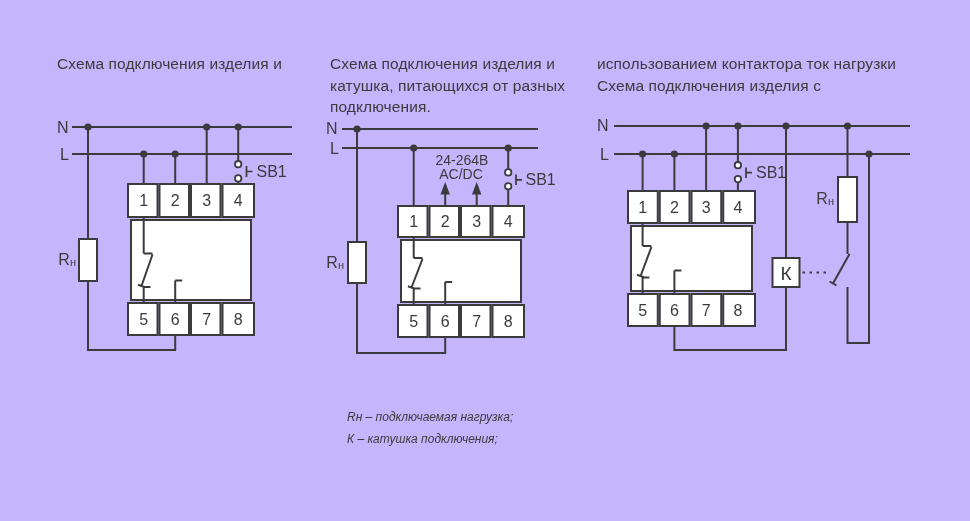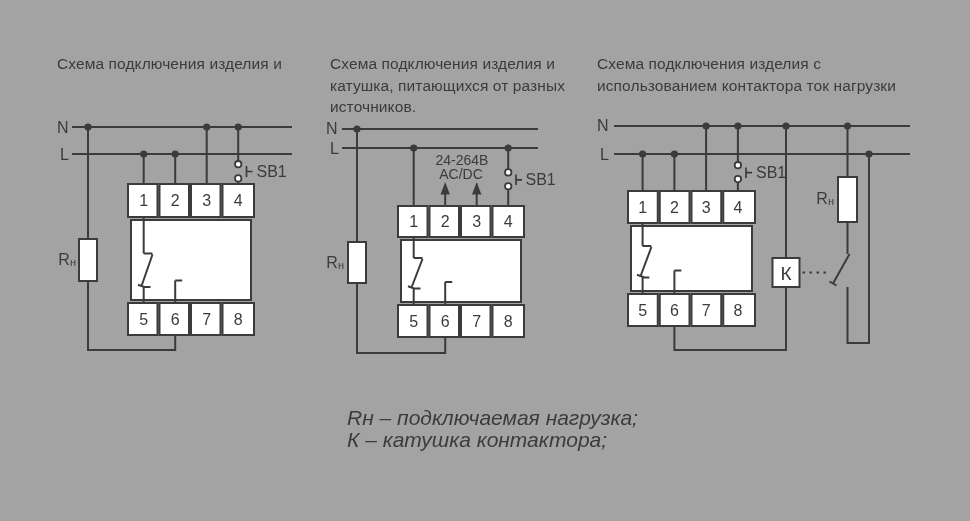--- a/index.html
+++ b/index.html
@@ -1,19 +1,19 @@
 <!DOCTYPE html>
 <html><head>
 <meta charset="utf-8">
 <style>
   html,body{margin:0;padding:0;background:#ffffff;}
-  .sheet{position:relative;width:970px;height:521px;background:#a3a3a3;overflow:hidden;
+  .sheet{position:relative;width:970px;height:521px;background:#c4b5fd;overflow:hidden;
          font-family:"Liberation Sans",sans-serif;color:#3b3b3d;}
   .title{position:absolute;font-size:15.5px;line-height:21.5px;letter-spacing:.1px;white-space:nowrap;}
-  .legend{position:absolute;left:347px;top:407px;font-style:italic;font-size:21px;line-height:21.8px;white-space:nowrap;}
+  .legend{position:absolute;left:347px;top:407px;font-style:italic;font-size:12px;line-height:21.8px;white-space:nowrap;}
   svg{position:absolute;left:0;top:0;}
   .w{fill:none;stroke:#3b3b3d;stroke-width:2;}
   .w1{fill:none;stroke:#3b3b3d;stroke-width:1.7;}
   .dash{fill:none;stroke:#3b3b3d;stroke-width:2;stroke-dasharray:2.5 4.5;}
   .dot{fill:#3b3b3d;stroke:none;}
   .oc{fill:#ffffff;stroke:#3b3b3d;stroke-width:1.8;}
   .cell{fill:#ffffff;stroke:#3b3b3d;stroke-width:2;}
   .arrow{fill:#3b3b3d;stroke:none;}
   text{fill:#3b3b3d;}
   .tx{font-size:16px;}
@@ -26,25 +26,25 @@
 <body>
 
 <div class="sheet">
 
   <div class="title" style="left:57px;top:53px">
     <div>Схема подключения изделия и</div>
   </div>
   <div class="title" style="left:330px;top:53px">
     <div>Схема подключения изделия и</div>
     <div>катушка, питающихся от разных</div>
-    <div>источников.</div>
+    <div>подключения.</div>
   </div>
   <div class="title" style="left:597px;top:53px">
+    <div>использованием контактора ток нагрузки</div>
     <div>Схема подключения изделия с</div>
-    <div>использованием контактора ток нагрузки</div>
   </div>
 
   <svg width="970" height="521" viewBox="0 0 970 521">
 
     <g>
       <text class="tx" x="57" y="132.5">N</text>
       <text class="tx" x="60" y="159.5">L</text>
       <path class="w" d="M72 127 H292"></path>
       <path class="w" d="M72 154 H292"></path>
       <path class="w" d="M88 127 V239 M88 281 V350 H175.2 V335"></path>
@@ -161,16 +161,16 @@
       <path class="dash" d="M802.5 272.5 H830.5"></path>
       <path class="w" d="M847.5 126 V177 M847.5 222 V254"></path>
       <rect class="cell" x="838" y="177" width="19" height="45"></rect>
       <text class="tx" x="834" y="204" text-anchor="end"><tspan>R</tspan><tspan class="tsub" dy="1">н</tspan></text>
       <path class="w" d="M849.5 254 L833 283.5 M829.5 281.5 L836.5 285.5 M847.5 287 V343 H869 V154"></path>
     </g>
   </svg>
 
   <div class="legend">
     <div>Rн – подключаемая нагрузка;</div>
-    <div>К – катушка контактора;</div>
+    <div>К – катушка подключения;</div>
   </div>
 
 </div>
 
 </body></html>

